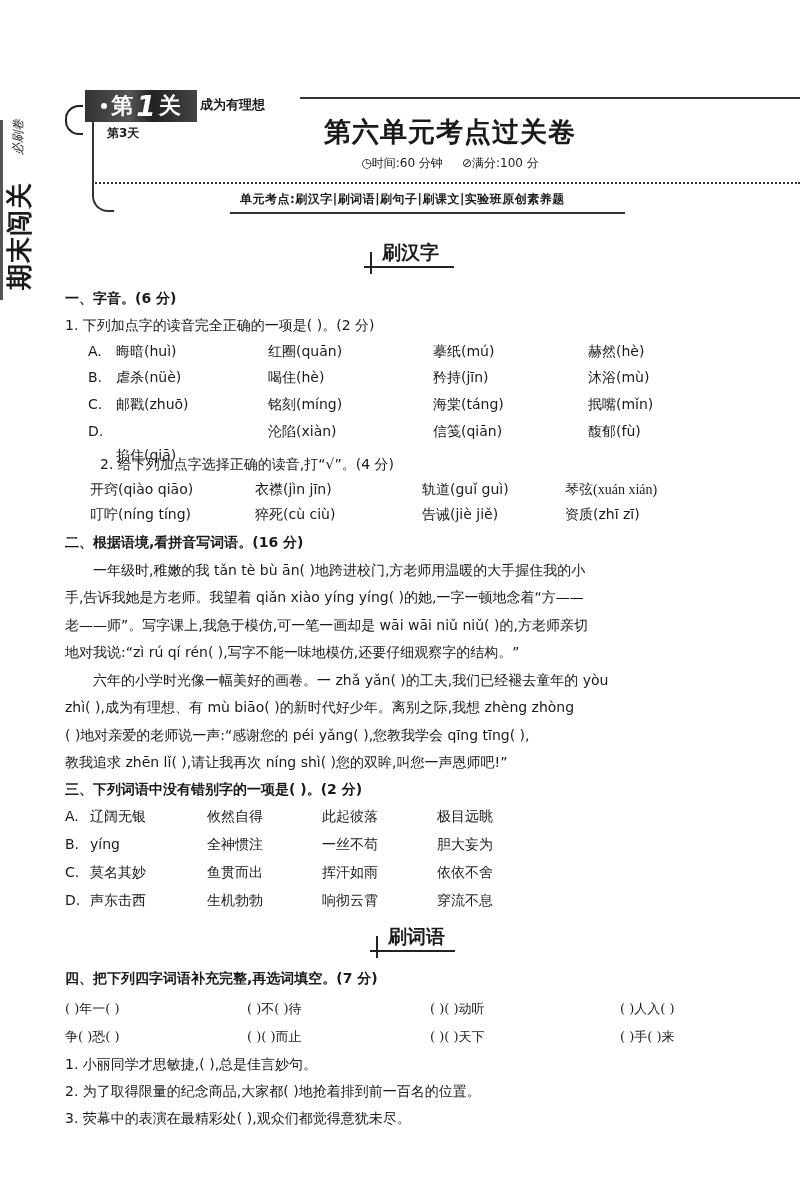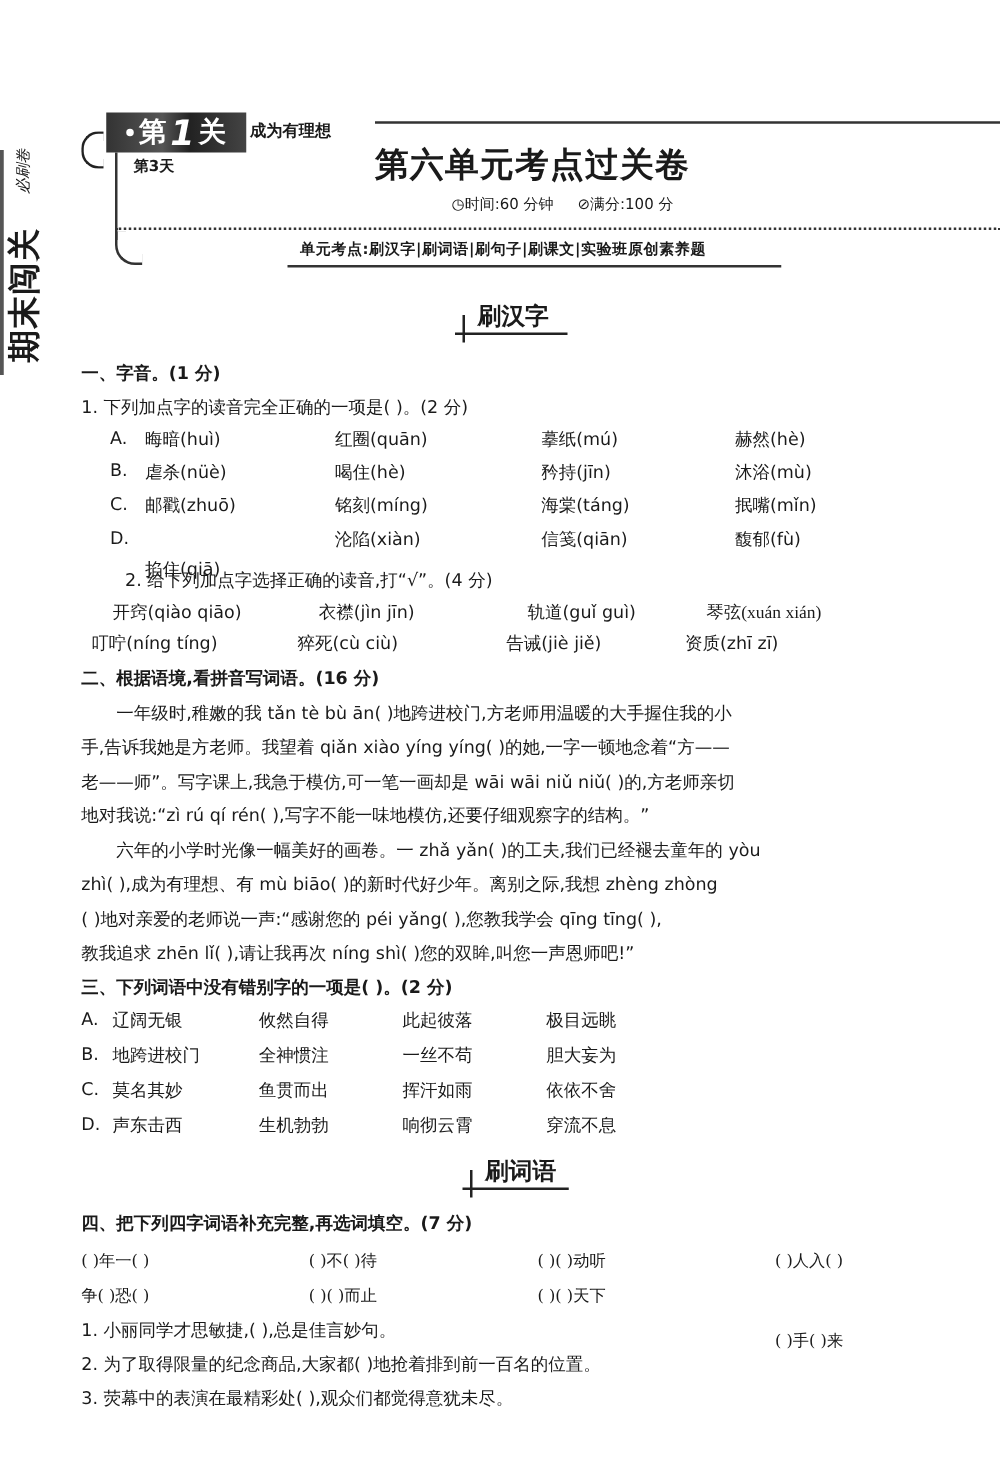--- a/index.html
+++ b/index.html
@@ -12,21 +12,21 @@
 
   .badge { left:85px; top:90px; width:112px; height:32px; background:linear-gradient(90deg,#333,#555 40%,#222 60%,#444); color:#fff; font-size:22px; font-weight:bold; display:flex; align-items:center; justify-content:center; }
   .badge .dot { width:6px; height:6px; border-radius:50%; background:#fff; margin-right:4px; }
   .badge .big1 { font-size:28px; font-style:italic; margin:0 3px; }
   .badge-sub { left:200px; top:96px; font-size:13px; font-weight:bold; }
   .day { left:107px; top:125px; font-size:12px; font-weight:bold; }
   .hook { left:65px; top:105px; width:16px; height:26px; border:2px solid #222; border-right:none; border-radius:14px 0 0 14px; }
   .vline { left:92px; top:122px; width:2px; height:70px; background:#333; }
   .curve { left:92px; top:185px; width:20px; height:25px; border-left:2px solid #333; border-bottom:2px solid #333; border-radius:0 0 0 16px; }
   .topline { left:300px; top:97px; width:500px; height:2px; background:#333; }
-  .title { left:300px; top:114px; width:300px; text-align:left; font-size:27px; font-weight:bold; letter-spacing:1px; }
+  .title { left:300px; top:114px; width:300px; text-align:center; font-size:27px; font-weight:bold; letter-spacing:1px; }
   .meta { left:300px; top:155px; width:300px; text-align:center; font-size:12px; }
   .dotline { left:92px; top:182px; width:708px; border-top:2px dotted #333; }
   .topics { left:240px; top:191px; font-size:12px; font-weight:bold; letter-spacing:0.5px; }
   .botline { left:230px; top:212px; width:395px; height:2px; background:#333; }
 
   .sect-head { font-size:19px; font-weight:bold; }
   .sect-under { height:2px; background:#222; }
   .sect-tick { width:2px; height:22px; background:#222; }
 
   .q { font-size:14px; white-space:nowrap; }
@@ -65,21 +65,21 @@
 <div class="abs dotline"></div>
 <div class="abs topics">单元考点:刷汉字|刷词语|刷句子|刷课文|实验班原创素养题</div>
 <div class="abs botline"></div>
 
 <div class="abs" style="left:372px;top:240px;">
   <div class="abs sect-tick" style="left:-2px;top:12px;"></div>
   <div class="sect-head" style="margin-left:10px;">刷汉字</div>
   <div class="sect-under" style="width:90px;margin-left:-8px;"></div>
 </div>
 
-<div class="abs q qb" style="left:65px;top:290px;">一、字音。(1 分)</div>
+<div class="abs q qb" style="left:65px;top:290px;">一、字音。(6 分)</div>
 <div class="abs q" style="left:65px;top:317px;">1. 下列加点字的读音完全正确的一项是(        )。(2 分)</div>
 
 <div class="abs opt" style="left:88px;top:343px;">
   <span>A.</span>
   <span style="position:absolute;left:28px;">晦暗(huì)</span>
   <span style="position:absolute;left:180px;">红圈(quān)</span>
   <span style="position:absolute;left:345px;">摹纸(mú)</span>
   <span style="position:absolute;left:500px;">赫然(hè)</span>
 </div>
 <div class="abs opt" style="left:88px;top:369px;">
@@ -104,21 +104,21 @@
   <span style="position:absolute;left:500px;">馥郁(fù)</span>
 </div>
 
 <div class="abs q" style="left:65px;top:456px;margin-left:35px;">2. 给下列加点字选择正确的读音,打“√”。(4 分)</div>
 <div class="abs opt" style="left:90px;top:481px;">
   <span>开窍(qiào   qiāo)</span>
   <span style="position:absolute;left:165px;">衣襟(jìn   jīn)</span>
   <span style="position:absolute;left:332px;">轨道(guǐ   guì)</span>
   <span style="position:absolute;left:475px;font-family:Liberation Serif, serif;">琴弦(xuán   xián)</span>
 </div>
-<div class="abs opt" style="left:73px;top:506px;">
+<div class="abs opt" style="left:90px;top:506px;">
   <span>叮咛(níng   tíng)</span>
   <span style="position:absolute;left:165px;">猝死(cù   ciù)</span>
   <span style="position:absolute;left:332px;">告诫(jiè   jiě)</span>
   <span style="position:absolute;left:475px;">资质(zhī   zī)</span>
 </div>
 
 <div class="abs q qb" style="left:65px;top:534px;">二、根据语境,看拼音写词语。(16 分)</div>
 <div class="abs para" style="left:65px;top:562px;">　　一年级时,稚嫩的我 tǎn tè bù ān(            )地跨进校门,方老师用温暖的大手握住我的小</div>
 <div class="abs para" style="left:65px;top:589px;">手,告诉我她是方老师。我望着 qiǎn xiào yíng yíng(            )的她,一字一顿地念着“方——</div>
 <div class="abs para" style="left:65px;top:617px;">老——师”。写字课上,我急于模仿,可一笔一画却是 wāi wāi niǔ niǔ(            )的,方老师亲切</div>
@@ -131,21 +131,21 @@
 <div class="abs q qb" style="left:65px;top:781px;">三、下列词语中没有错别字的一项是(        )。(2 分)</div>
 <div class="abs opt" style="left:65px;top:808px;">
   <span>A.</span>
   <span style="position:absolute;left:25px;">辽阔无银</span>
   <span style="position:absolute;left:142px;">攸然自得</span>
   <span style="position:absolute;left:257px;">此起彼落</span>
   <span style="position:absolute;left:372px;">极目远眺</span>
 </div>
 <div class="abs opt" style="left:65px;top:836px;">
   <span>B.</span>
-  <span style="position:absolute;left:25px;">地跨进校门</span>
+  <span style="position:absolute;left:25px;">yíng</span>
   <span style="position:absolute;left:142px;">全神惯注</span>
   <span style="position:absolute;left:257px;">一丝不苟</span>
   <span style="position:absolute;left:372px;">胆大妄为</span>
 </div>
 <div class="abs opt" style="left:65px;top:864px;">
   <span>C.</span>
   <span style="position:absolute;left:25px;">莫名其妙</span>
   <span style="position:absolute;left:142px;">鱼贯而出</span>
   <span style="position:absolute;left:257px;">挥汗如雨</span>
   <span style="position:absolute;left:372px;">依依不舍</span>
@@ -168,17 +168,17 @@
 <div class="abs fill" style="left:65px;top:1000px;">
   <span>(      )年一(      )</span>
   <span style="position:absolute;left:182px;">(      )不(      )待</span>
   <span style="position:absolute;left:365px;">(      )(      )动听</span>
   <span style="position:absolute;left:555px;">(      )人入(      )</span>
 </div>
 <div class="abs fill" style="left:65px;top:1028px;">
   <span>争(      )恐(      )</span>
   <span style="position:absolute;left:182px;">(      )(      )而止</span>
   <span style="position:absolute;left:365px;">(      )(      )天下</span>
-  <span style="position:absolute;left:555px;margin-top:36px;">(      )手(      )来</span>
+  <span style="position:absolute;left:555px;">(      )手(      )来</span>
 </div>
 <div class="abs q" style="left:65px;top:1056px;">1. 小丽同学才思敏捷,(               ),总是佳言妙句。</div>
 <div class="abs q" style="left:65px;top:1083px;">2. 为了取得限量的纪念商品,大家都(               )地抢着排到前一百名的位置。</div>
 <div class="abs q" style="left:65px;top:1110px;text-align:center;">3. 荧幕中的表演在最精彩处(               ),观众们都觉得意犹未尽。</div>
 
 </body></html>

